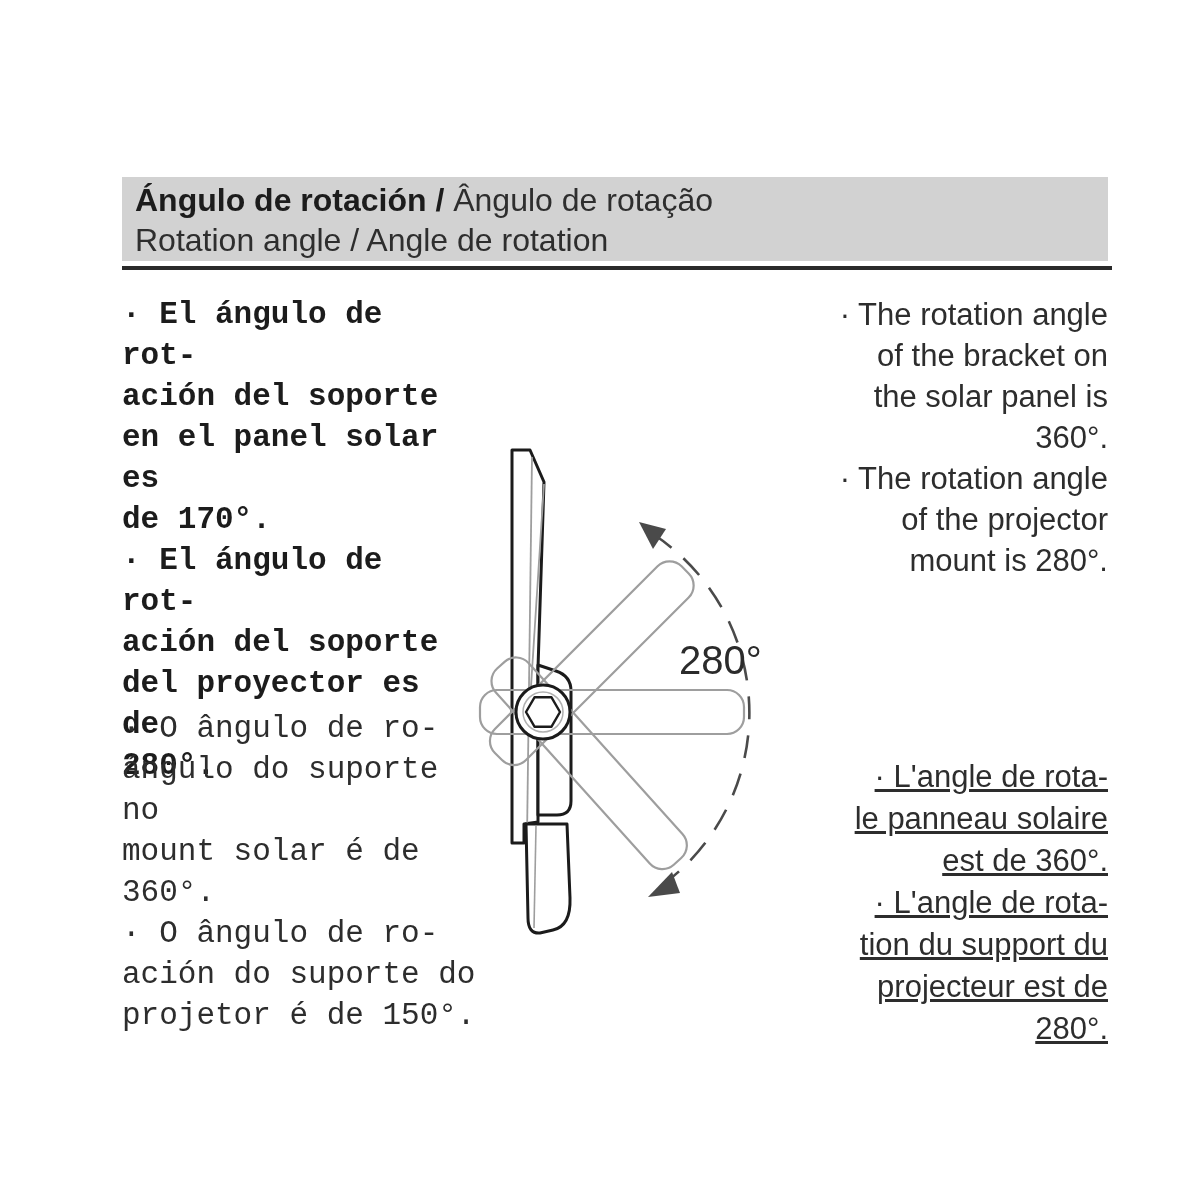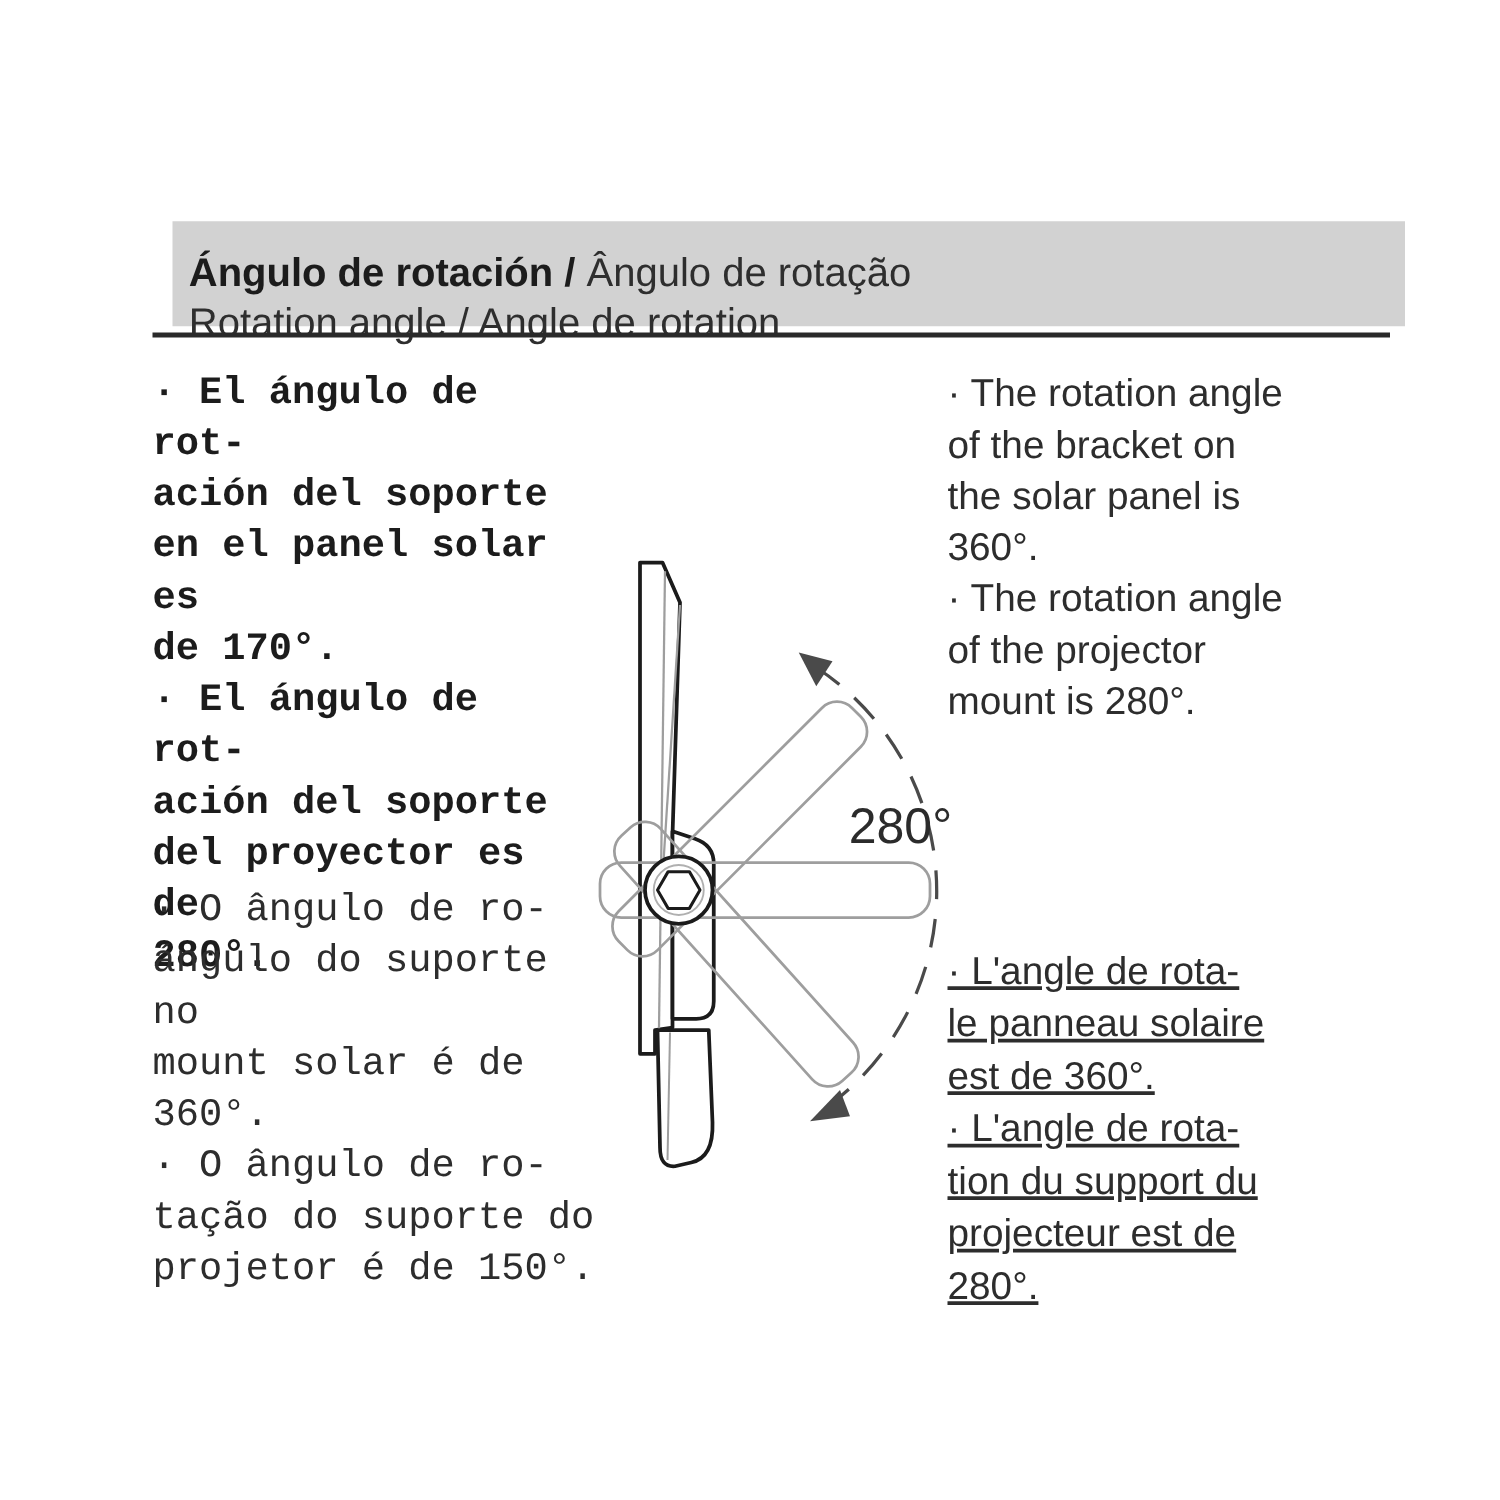--- a/index.html
+++ b/index.html
@@ -11,41 +11,40 @@
     font-family: "Liberation Sans", sans-serif;
     color: #2a2a2a;
     overflow: hidden;
   }
   .header-band {
     position: absolute;
     left: 122px; top: 177px;
     width: 986px; height: 84px;
     background: #d2d2d2;
     box-sizing: border-box;
-    padding: 21px 0 0 13px;
-    margin-left: 16px;
+    padding: 3px 0 0 13px;
   }
   .header-line { font-size: 32px; line-height: 40px; white-space: nowrap; }
   .header-line .t-bold { font-weight: 700; color: #1c1c1c; }
   .header-line .t-reg  { font-weight: 400; color: #2e2e2e; }
   .header-rule {
     position: absolute;
     left: 122px; top: 266px;
     width: 990px; height: 4px;
     background: #2a2a2a;
   }
   .tblock {
     position: absolute;
     font-size: 31px;
     line-height: 41px;
     color: #2d2d2d;
     font-weight: 400;
   }
   .tblock.align-left  { text-align: left; font-family: Liberation Mono, monospace; }
-  .tblock.align-right { }
+  .tblock.align-right { text-align: right; }
   .tblock.bold { font-weight: 700; color: #1c1c1c; }
   .tblock-es { left: 122px; top: 294px; width: 345px; }
   .tblock-en { left: 758px; top: 294px; width: 350px; }
   .tblock-pt { left: 122px; top: 708px; width: 362px; }
   .tblock-fr { left: 758px; top: 756px; width: 350px; line-height: 42px; text-decoration: underline; }
   .diagram-wrap {
     position: absolute;
     left: 450px; top: 430px;
     width: 470px; height: 560px;
   }
@@ -90,21 +89,21 @@
       <div>of the projector</div>
       <div>mount is 280°.</div>
     </div>
 
   <div class="tblock tblock-pt align-left">
       <div>· O ângulo de ro-</div>
       <div>ángulo do suporte no</div>
       <div>mount solar é de</div>
       <div>360°.</div>
       <div>· O ângulo de ro-</div>
-      <div>tação do suporte do</div>
+      <div>ación do suporte do</div>
       <div>projetor é de 150°.</div>
     </div>
 
   <div class="tblock tblock-fr align-right">
       <div>· L'angle de rota-</div>
       <div>le panneau solaire</div>
       <div>est de 360°.</div>
       <div>· L'angle de rota-</div>
       <div>tion du support du</div>
       <div>projecteur est de</div>

